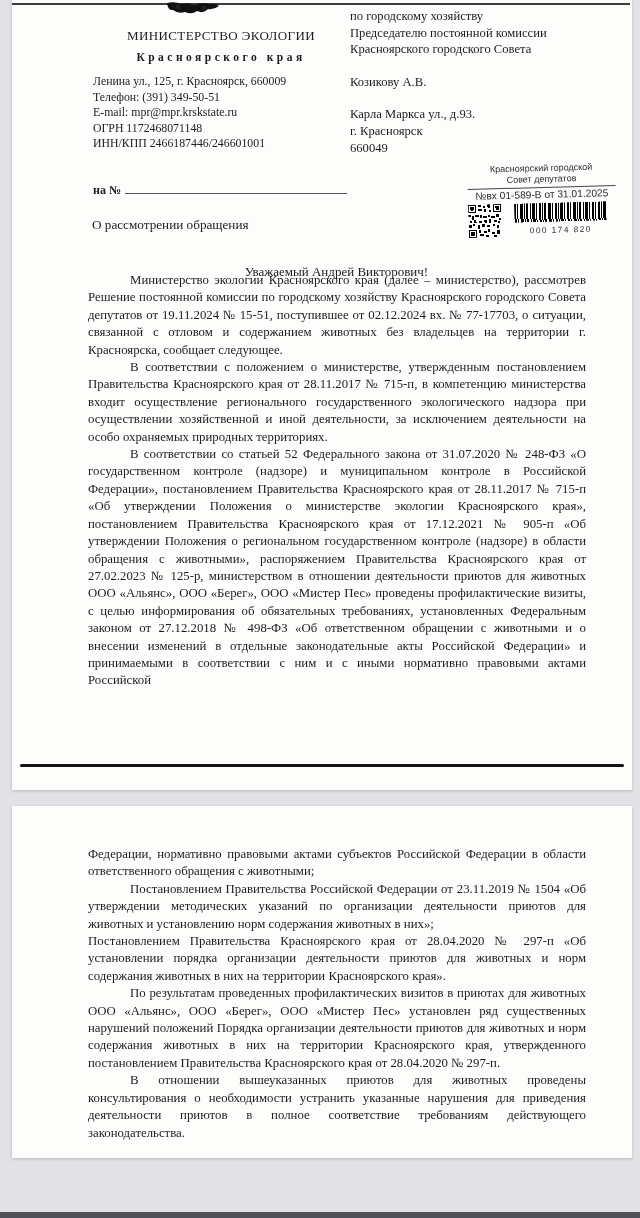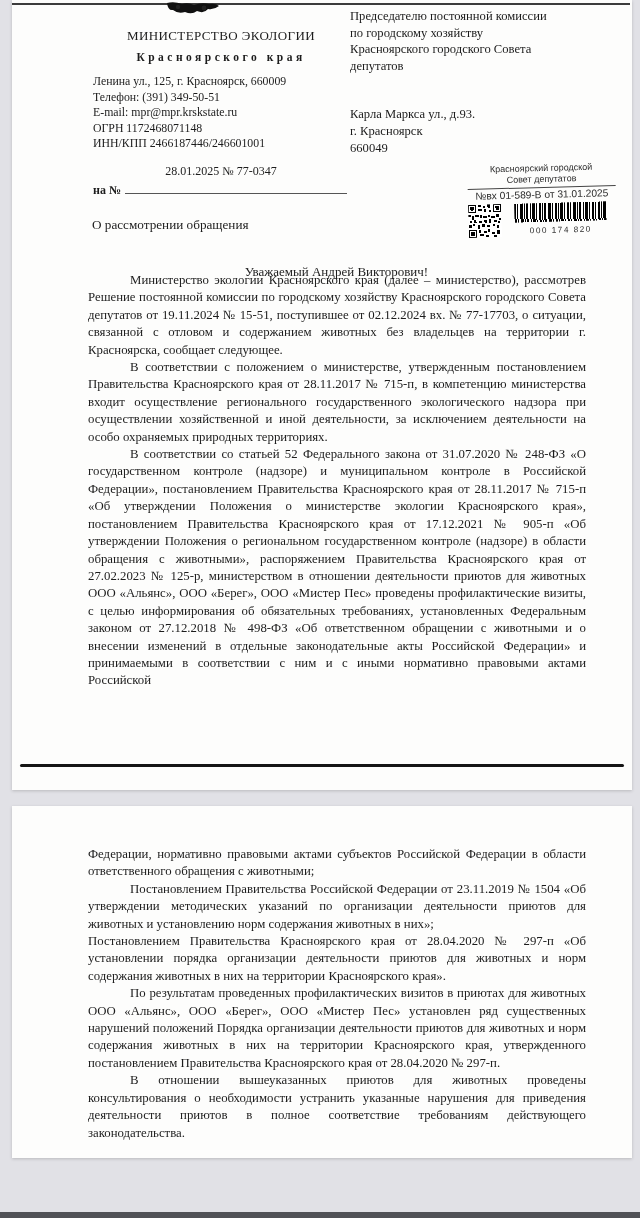--- a/index.html
+++ b/index.html
@@ -82,33 +82,32 @@
   <div class="lh-left">
     <div class="org1">МИНИСТЕРСТВО ЭКОЛОГИИ</div>
     <div class="org2">Красноярского края</div>
     <div class="lh-info">
       <div>Ленина ул., 125, г. Красноярск, 660009</div>
       <div>Телефон: (391) 349-50-51</div>
       <div>E-mail: mpr@mpr.krskstate.ru</div>
       <div>ОГРН 1172468071148</div>
       <div>ИНН/КПП 2466187446/246601001</div>
     </div>
-    <div class="lh-date">28.01.2025 № 77-0347</div>
   </div>
 
   <div class="ref-line">
     <span>на №</span><span class="ref-underline"></span>
   </div>
 
   <div class="recipient">
+    <div>по городскому хозяйству</div>
     <div>Председателю постоянной комиссии</div>
-    <div>по городскому хозяйству</div>
     <div>Красноярского городского Совета</div>
-    <div>депутатов</div>
     <div class="gap"></div>
+    <div>Козикову А.В.</div>
     <div class="gap"></div>
     <div>Карла Маркса ул., д.93.</div>
     <div>г. Красноярск</div>
     <div>660049</div>
   </div>
 
   <div class="stamp">
     <div class="stamp-head">
       <div>Красноярский городской</div>
       <div>Совет депутатов</div>

